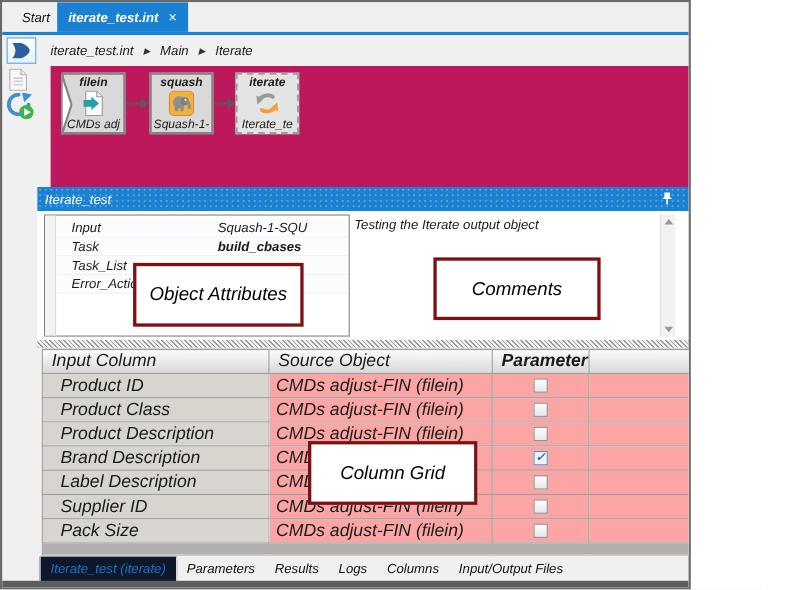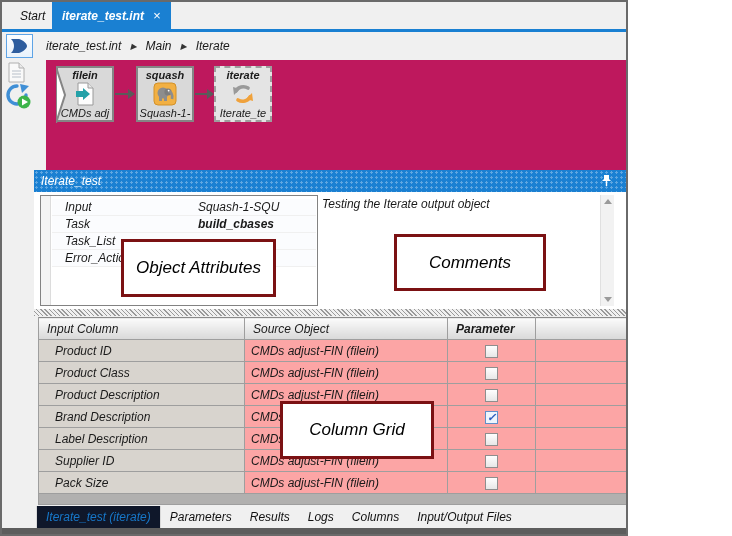--- a/index.html
+++ b/index.html
@@ -99,21 +99,21 @@
   .arr-down { bottom: 4px; border-left: 4px solid transparent; border-right: 4px solid transparent; border-top: 5px solid #9a9a9a; }
 
   .splitter {
     position: absolute; left: 32px; top: 307px; right: 0; height: 7px;
     background: repeating-linear-gradient(45deg, #9a9a9a 0 1px, #f0f0f0 1px 3px);
   }
 
   
   .grid-table {
     position: absolute; left: 36px; top: 315px; width: 680px;
-    border-collapse: collapse; table-layout: fixed; font-size: 12px; background: #fff;
+    border-collapse: collapse; table-layout: fixed; font-size: 16px; background: #fff;
     border: 1px solid #8a8a8a;
   }
   .grid-table col.c1 { width: 206px; } .grid-table col.c2 { width: 203px; }
   .grid-table col.c3 { width: 88px; }
   .grid-table th {
     height: 22px; font-weight: normal; text-align: left; padding: 0 8px;
     background: linear-gradient(#fbfbfb, #d8d8d8);
     border: 1px solid #9e9e9e; border-top: none;
   }
   .grid-table th.hdr-param { font-weight: bold; }

